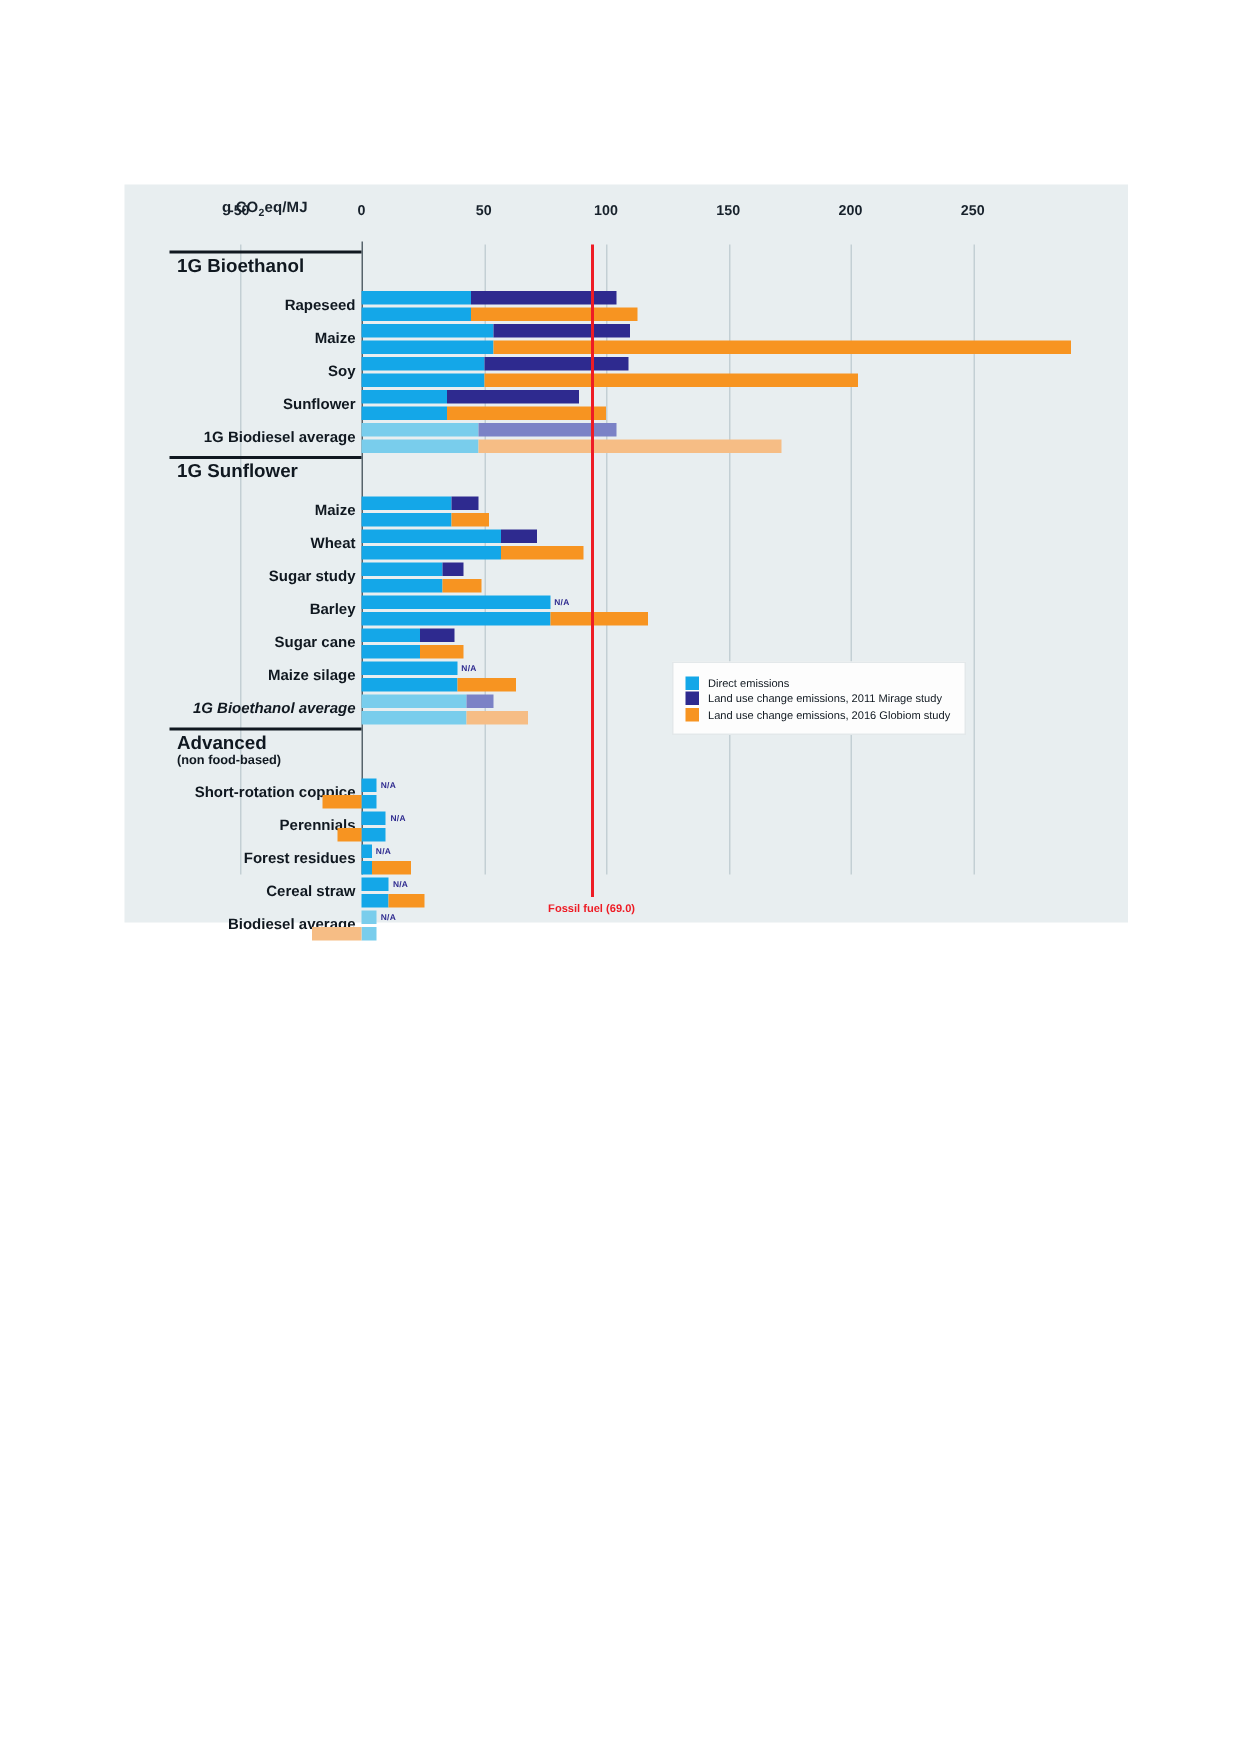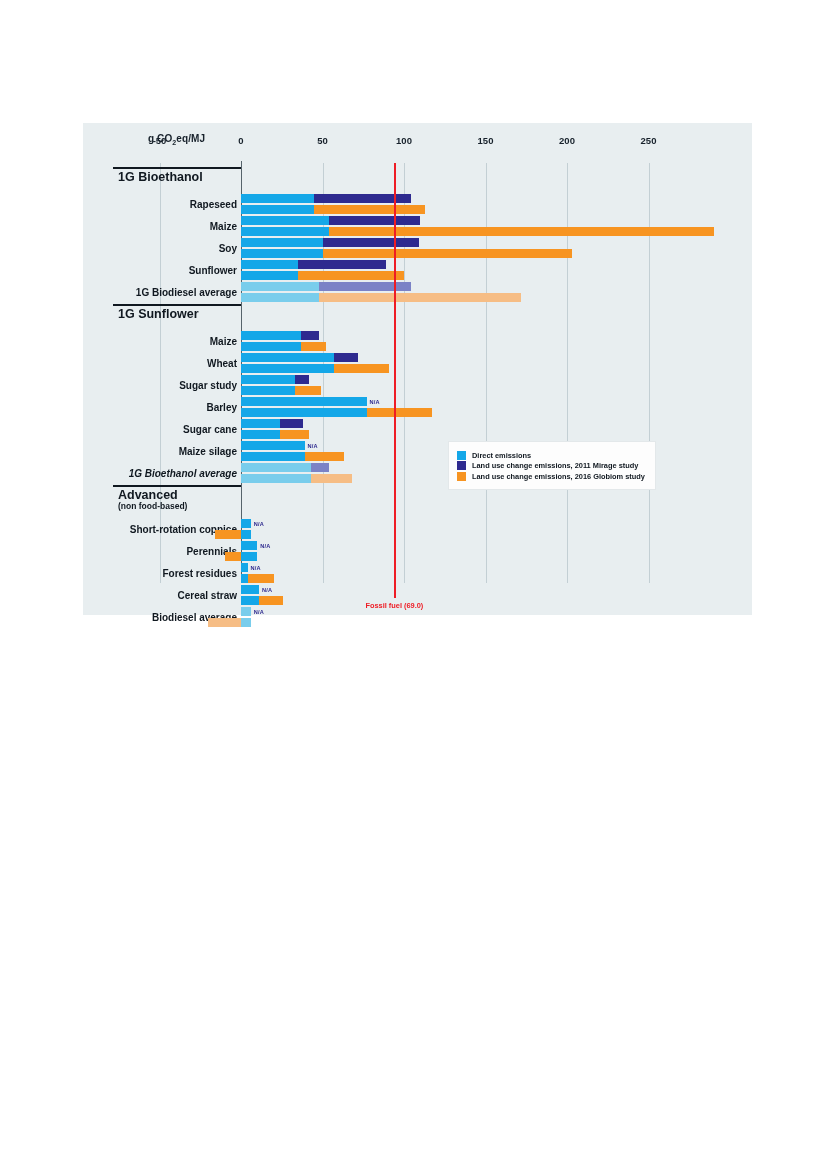--- a/index.html
+++ b/index.html
@@ -61,21 +61,21 @@
     transform:translateX(-50%);white-space:nowrap;
   }
 
   
   #legend{
     position:absolute;background:#fdfdfd;border:1px solid #e3e8ea;
     padding:7px 10px 7px 8px;
   }
   .legend-row{display:flex;align-items:center;margin:1.5px 0;}
   .legend-swatch{width:9px;height:9px;margin-right:6px;flex:0 0 auto;}
-  .legend-text{font-size:7.4px;font-weight:700;color:#101820;white-space:nowrap;}
+  .legend-text{font-size:7.4px;font-weight:400;color:#101820;white-space:nowrap;}
 </style>
 </head>
 <body>
 
 <div id="chart-figure">
 
   <div class="unit-label">
     <span>g CO</span><sub>2</sub><span>eq/MJ</span>
   </div>
 

